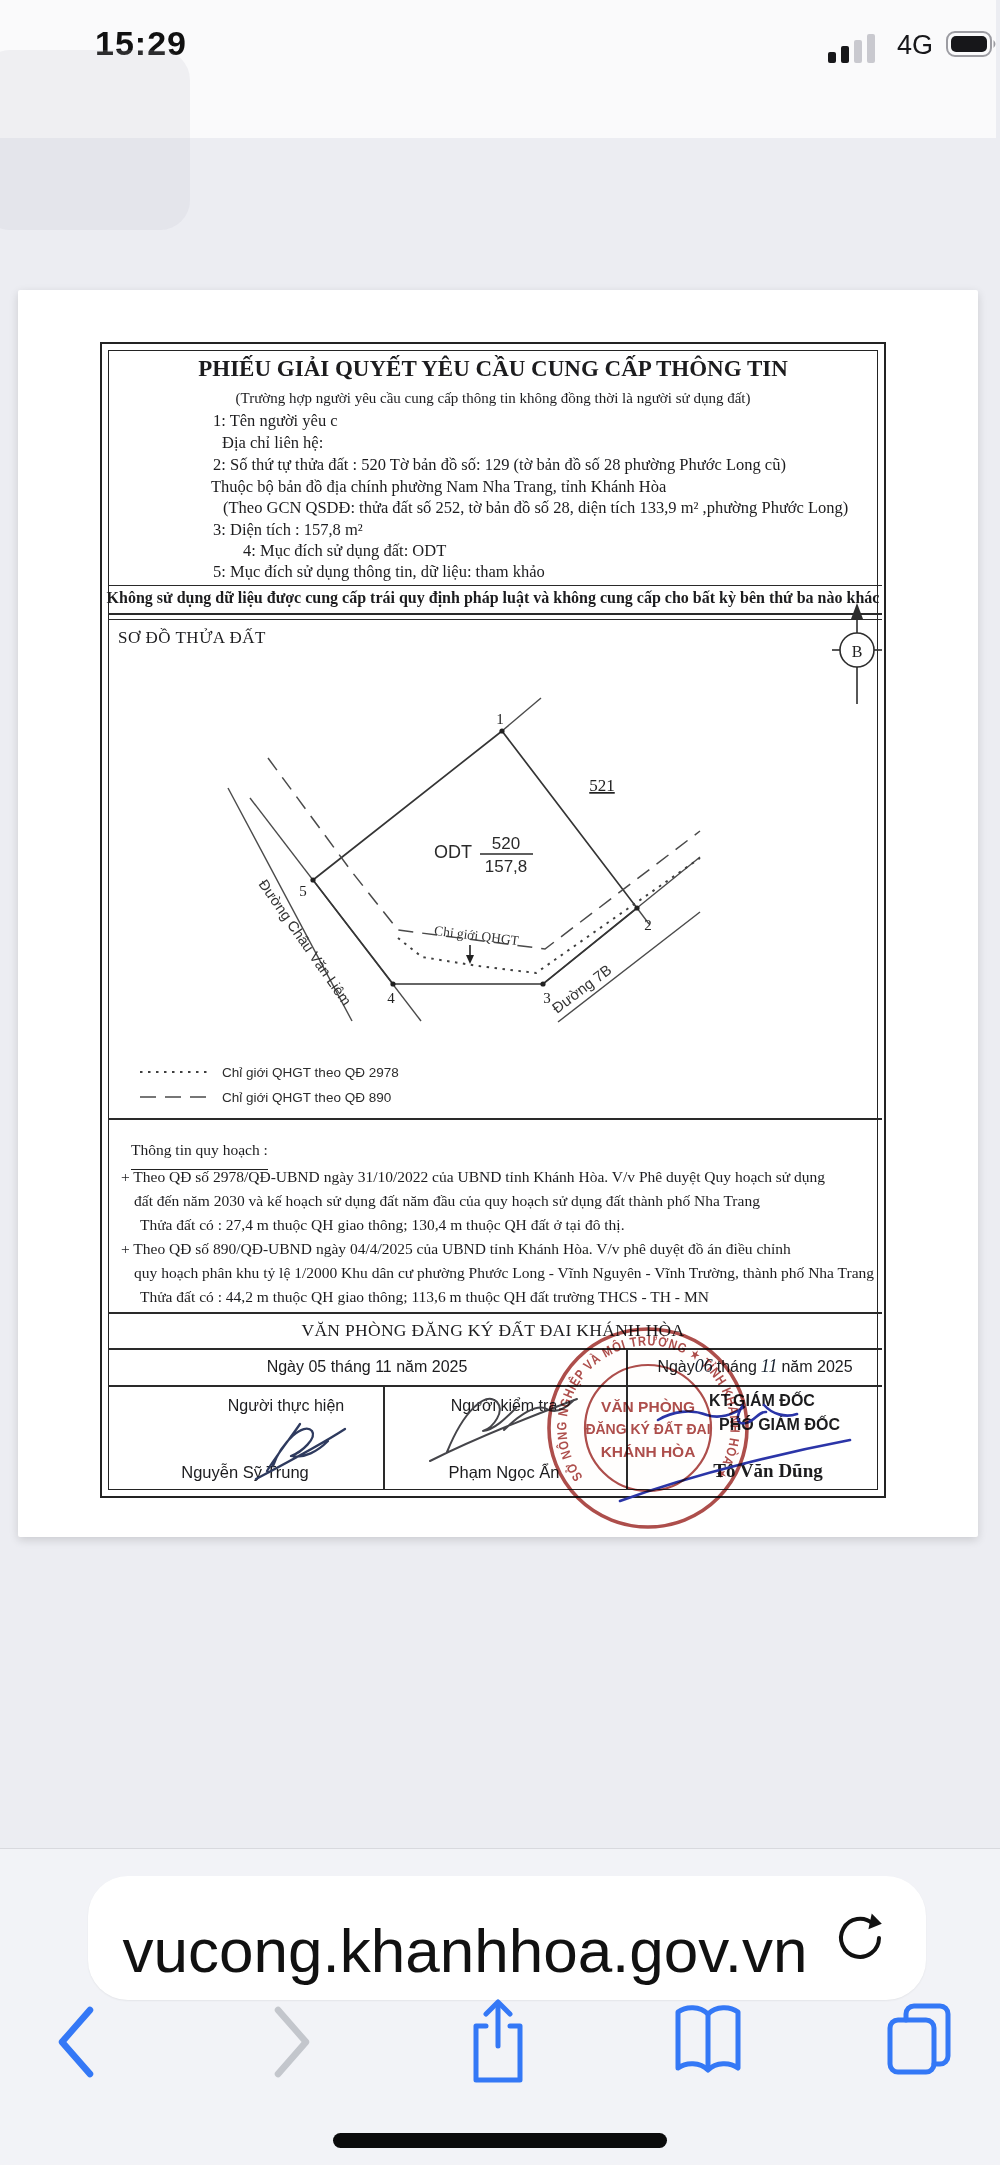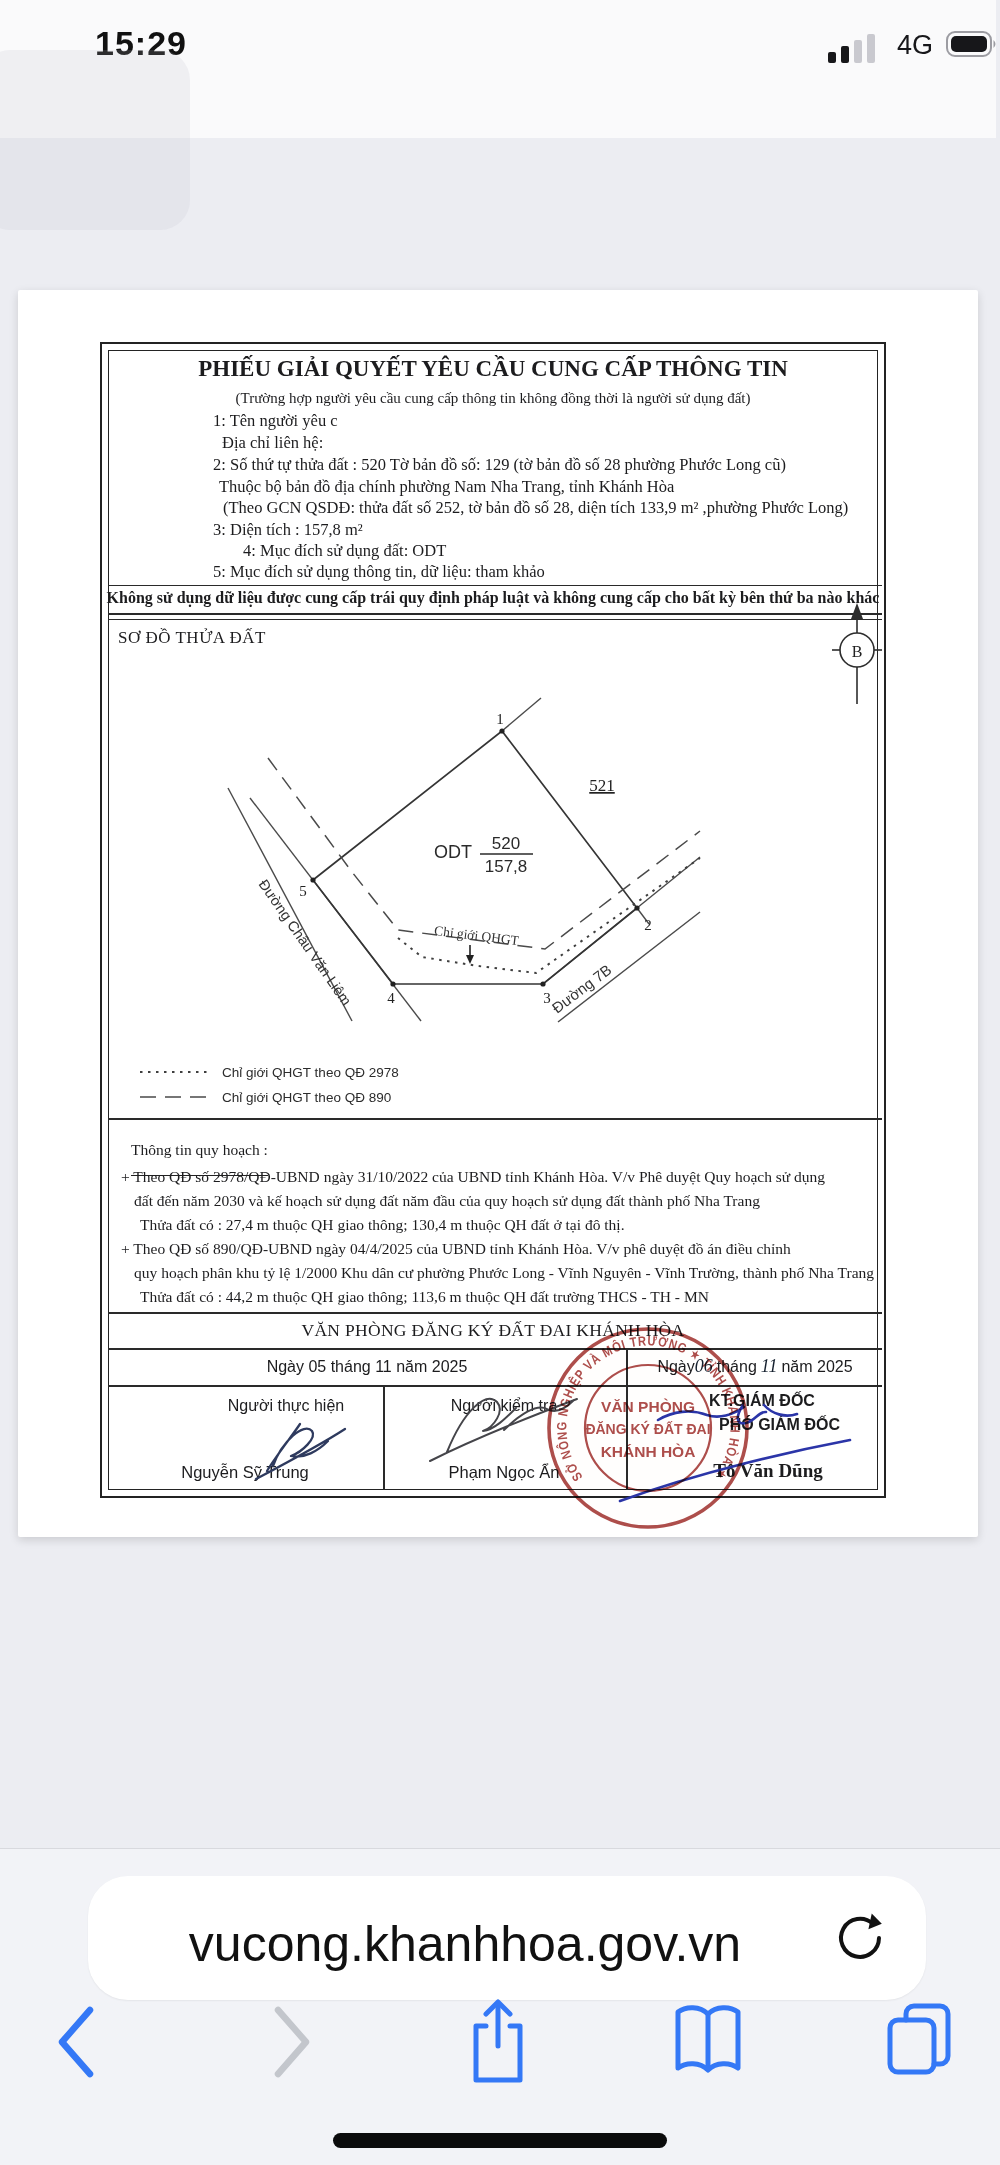--- a/index.html
+++ b/index.html
@@ -21,37 +21,37 @@
         box-shadow:0 3px 10px rgba(0,0,0,0.14);border-radius:2px;}
   #frame-outer{left:100px;top:342px;width:782px;height:1152px;border:2px solid #232323;}
   #frame-inner{left:6px;top:6px;right:6px;bottom:6px;position:absolute;border:1.5px solid #232323;}
   .hrule{position:absolute;background:#2a2a2a;left:108px;width:774px;}
   .vrule{position:absolute;background:#2a2a2a;width:2px;}
   #title{top:356px;font-size:23px;font-weight:bold;}
   #subtitle{top:390px;font-size:15px;}
   .item{font-size:16.5px;}
   #notice{top:589px;font-size:16px;font-weight:bold;}
   .plan{font-size:15.5px;}
-  #plan-heading{border-bottom:1.2px solid #222;padding-bottom:17px;}
+  #plan-heading{border-bottom:1.2px solid #222;padding-bottom:11px;}
   #vp-row{top:1320px;font-size:17.5px;letter-spacing:.3px;}
   .datetxt{font-size:16px;font-family:"Liberation Sans","DejaVu Sans",sans-serif;}
   .hand{font-family:"Liberation Serif","DejaVu Serif",serif;font-style:italic;
         font-size:18px;color:#15202e;}
   .role{font-size:16px;font-family:"Liberation Sans","DejaVu Sans",sans-serif;}
   .role-b{font-weight:bold;}
   .name{font-size:16.5px;font-family:"Liberation Sans","DejaVu Sans",sans-serif;}
   #name3{font-family:"Liberation Serif","DejaVu Serif",serif;font-weight:bold;font-size:19px;}
   
   #doc-graphics{left:0;top:0;width:1000px;height:2165px;pointer-events:none;}
   
   #bottombar{left:0;top:1848px;width:1000px;height:317px;background:#f2f3f7;
              border-top:1px solid #d8d9de;}
   #urlcapsule{left:88px;top:1876px;width:838px;height:124px;background:#ffffff;
               border-radius:40px;box-shadow:0 1px 2px rgba(0,0,0,0.06);}
-  #urltext{left:465px;top:1915px;transform:translateX(-50%);font-size:50px;color:#111;
+  #urltext{left:465px;top:1915px;transform:translateX(-50%);font-size:62px;color:#111;
            font-family:"Liberation Sans","DejaVu Sans",sans-serif;}
   .toolbtn{position:absolute;width:80px;height:90px;top:1998px;}
   #home-indicator{left:333px;top:2133px;width:334px;height:15px;background:#0b0b0c;border-radius:8px;}
 </style>
 </head>
 <body>
 
 <div id="statusbar" class="abs">
   <div id="clock" class="t">15:29</div>
   <div class="abs" style="left:828px;top:34px;">
@@ -77,21 +77,21 @@
 <div id="frame-outer" class="abs">
   <div id="frame-inner"></div>
 </div>
 
 <div id="title" class="t serif ctr">PHIẾU GIẢI QUYẾT YÊU CẦU CUNG CẤP THÔNG TIN</div>
 <div id="subtitle" class="t serif ctr">(Trường hợp người yêu cầu cung cấp thông tin không đồng thời là người sử dụng đất)</div>
 
 <div class="t item" style="left:213px;top:411px;">1: Tên người yêu c</div>
 <div class="t item" style="left:222px;top:433px;">Địa chỉ liên hệ:</div>
 <div class="t item" style="left:213px;top:455px;">2: Số thứ tự thửa đất : 520    Tờ bản đồ số:  129  (tờ bản đồ số 28 phường Phước Long cũ)</div>
-<div class="t item" style="left:219px;top:477px;">Thuộc bộ bản đồ địa chính phường Nam Nha Trang, tỉnh Khánh Hòa</div>
+<div class="t item" style="left:211px;top:477px;">Thuộc bộ bản đồ địa chính phường Nam Nha Trang, tỉnh Khánh Hòa</div>
 <div class="t item" style="left:223px;top:498px;">(Theo GCN QSDĐ: thửa đất số 252, tờ bản đồ số 28, diện tích 133,9 m² ,phường Phước Long)</div>
 <div class="t item" style="left:213px;top:520px;">3: Diện tích :    157,8 m²</div>
 <div class="t item" style="left:213px;top:541px;margin-left:30px;">4: Mục đích sử dụng đất:   ODT</div>
 <div class="t item" style="left:213px;top:562px;">5: Mục đích sử dụng thông tin, dữ liệu: tham khảo</div>
 
 <div class="hrule" style="top:585px;height:1px;"></div>
 <div id="notice" class="t serif ctr">Không sử dụng dữ liệu được cung cấp trái quy định pháp luật và không cung cấp cho bất kỳ bên thứ ba nào khác</div>
 <div class="hrule" style="top:613px;height:2px;"></div>
 <div class="hrule" style="top:619px;height:1px;"></div>
 

